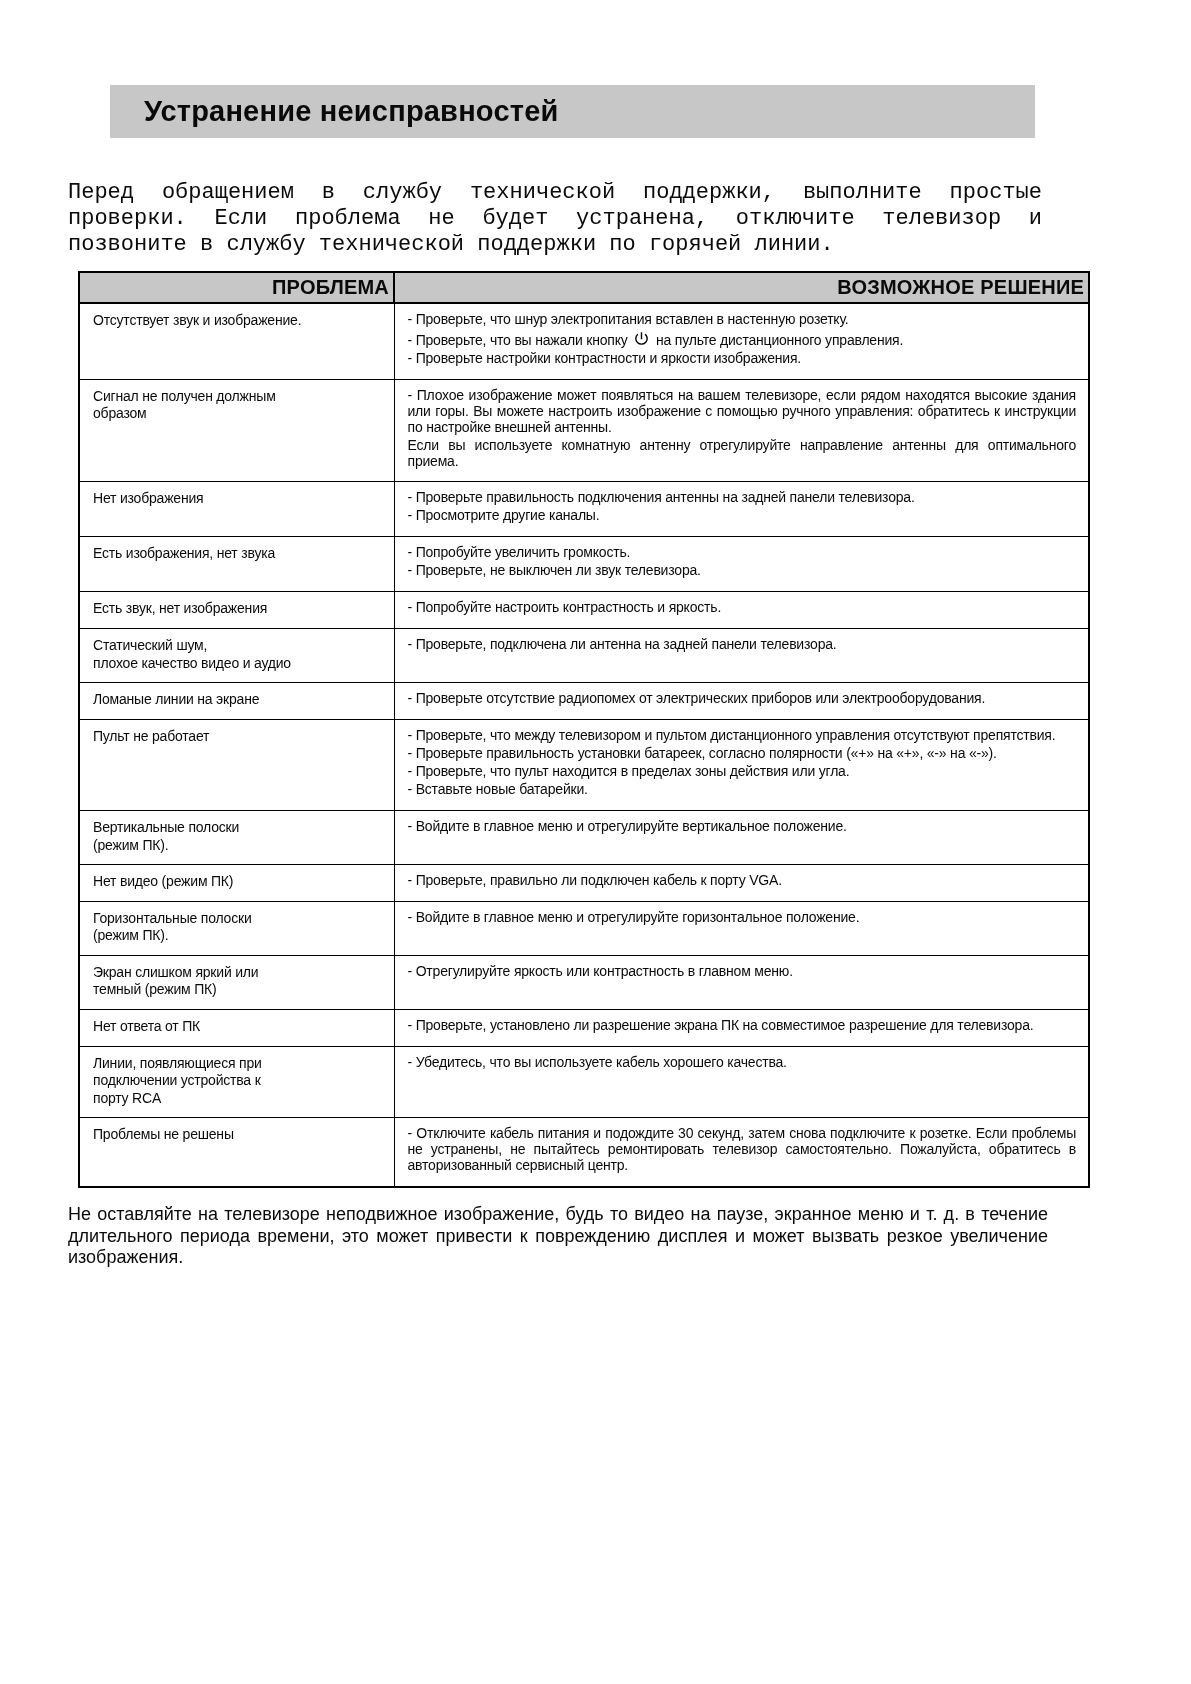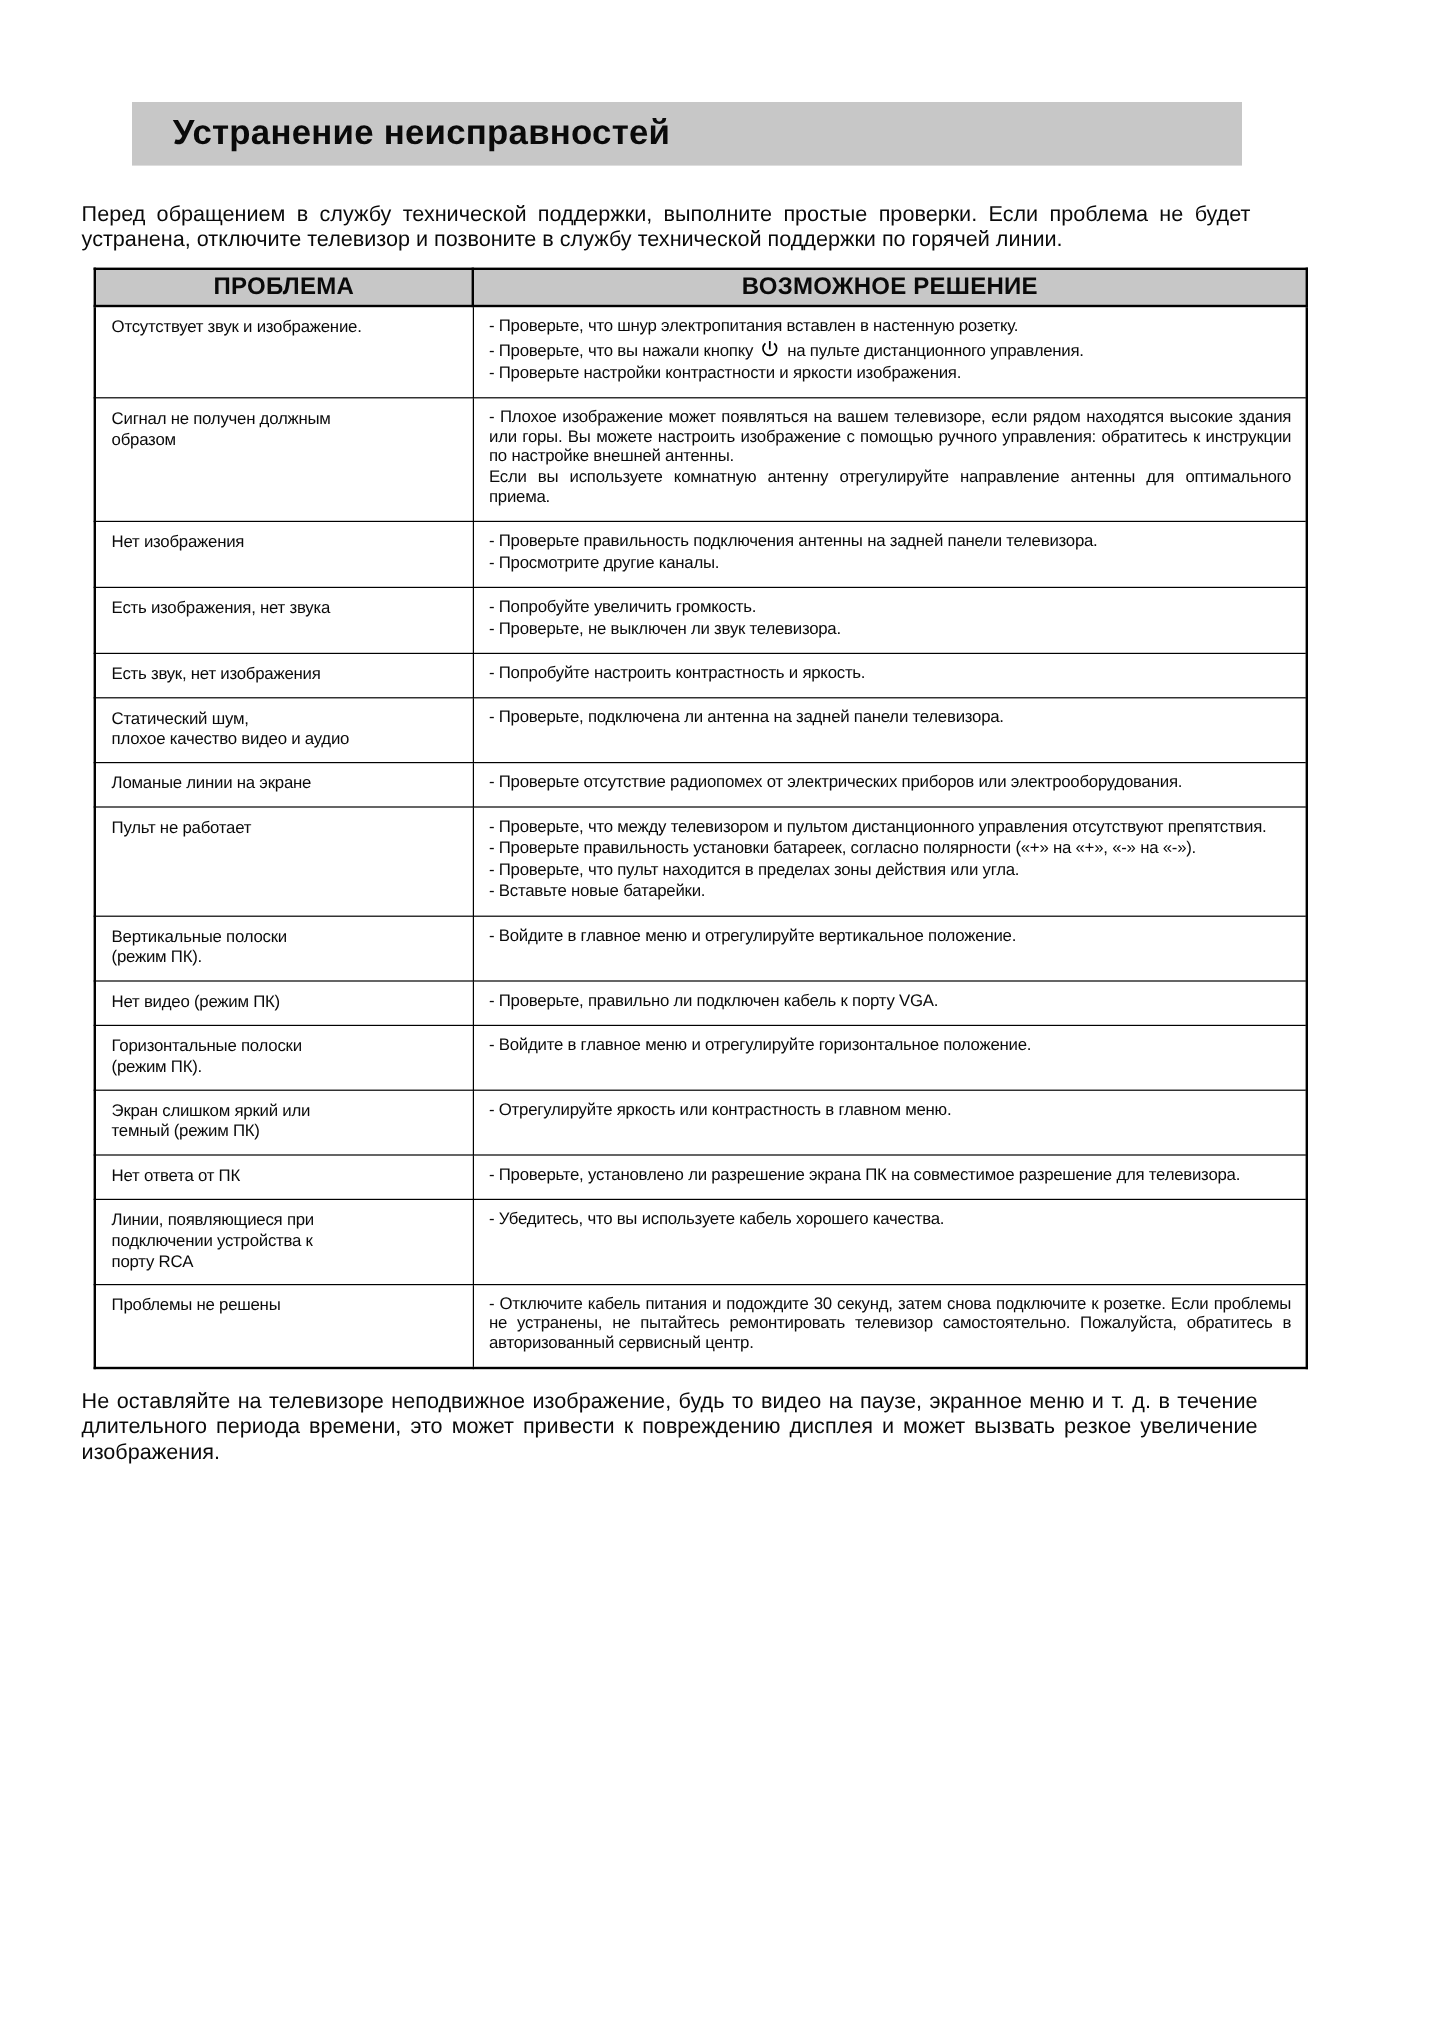--- a/index.html
+++ b/index.html
@@ -23,39 +23,40 @@
     width:925px;height:53px;
     background:var(--header-bg);
     display:flex;align-items:center;
     padding-left:34px;
   }
   .title-bar h1{
     font-size:29px;font-weight:bold;letter-spacing:0.2px;
   }
 
   .intro{
-    margin:30px 0 0 68px;
+    margin:42px 0 0 68px;
     width:974px;
-    font-size:18px;line-height:1.18;
+    font-size:22px;line-height:1.18;
     text-align:justify;
+    font-family:Liberation Mono, monospace;
   }
 
   table.tbl{
     margin:13px 0 0 78px;
     width:1010px;
     border-collapse:collapse;
     table-layout:fixed;
   }
   table.tbl col.c-problem{width:315px;}
   table.tbl col.c-solution{width:695px;}
   table.tbl th{
     background:var(--header-bg);
     border:2px solid var(--border-color);
     font-size:20px;font-weight:bold;
-    text-align:center;
+    text-align:right;
     padding:3px 4px;
     letter-spacing:0.2px;
   }
   table.tbl td{
     border:1.5px solid var(--border-color);
     vertical-align:top;
     font-size:14px;
     letter-spacing:-0.2px;
     padding:8px 12px 10px 13px;
   }

